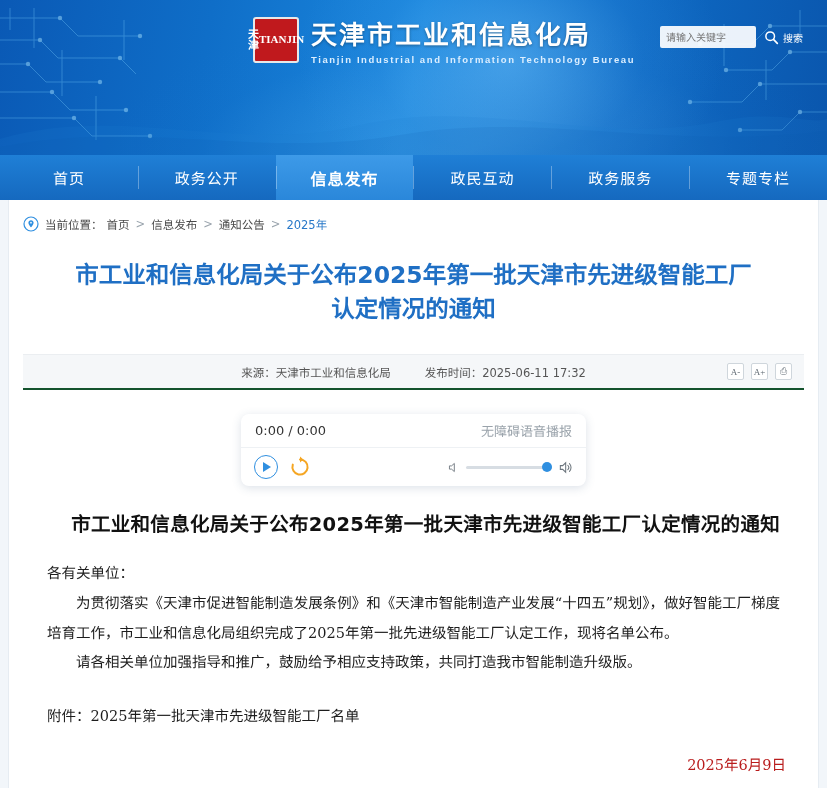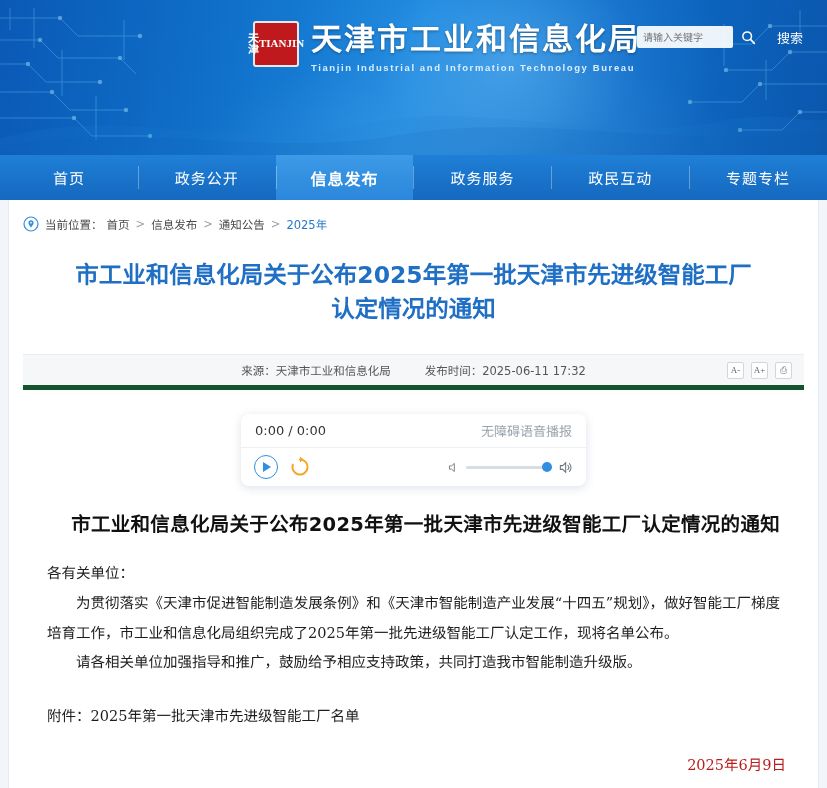--- a/index.html
+++ b/index.html
@@ -47,21 +47,21 @@
     display: flex; align-items: center; justify-content: center;
     text-align: center;
     line-height: 1.0;
     font-size: 12px; font-weight: bold;
     font-family: "Liberation Serif", serif;
     letter-spacing: 0px;
     padding: 2px;
   }
   .title-cn {
     color: #ffffff;
-    font-size: 31px;
+    font-size: 26px;
     font-weight: bold;
     letter-spacing: 2px;
     text-shadow: 0 1px 3px rgba(0,0,0,.35);
     font-family: "DejaVu Sans", sans-serif;
   }
   .title-en {
     color: #dbeeff;
     font-size: 9.5px;
     letter-spacing: 1.6px;
     font-weight: bold;
@@ -78,22 +78,22 @@
     background: rgba(255,255,255,0.92);
     border-radius: 2px;
     border: none;
     padding: 0 6px;
     font-size: 10px;
     color: #888;
     outline: none;
     font-family: "DejaVu Sans", sans-serif;
   }
   .search-btn {
-    display: flex; align-items: center; gap: 21px;
-    color: #fff; font-size: 13px; cursor: pointer;
+    display: flex; align-items: center; gap: 4px;
+    color: #fff; font-size: 10px; cursor: pointer;
     font-family: "DejaVu Sans", sans-serif;
   }
   .search-btn svg { display:block; }
 
   
   .nav {
     width: 827px; height: 45px;
     background: linear-gradient(180deg, #1f7fd6 0%, #1569bf 100%);
     display: flex; align-items: stretch;
   }
@@ -160,21 +160,21 @@
     font-weight: bold;
     line-height: 1.45;
     font-family: "DejaVu Sans", sans-serif;
   }
 
   .meta-bar {
     margin: 28px 14px 0;
     height: 36px;
     background: #f5f7f9;
     border-top: 1px solid #ebeef1;
-    border-bottom: 5px solid #14532d;
+    border-bottom: 2px solid #14532d;
     display: flex; align-items: center;
     position: relative;
     font-size: 11.5px;
     color: #555;
     font-family: "DejaVu Sans", sans-serif;
   }
   .meta-center {
     position: absolute; left: 0; right: 0;
     display: flex; justify-content: center; gap: 34px;
   }
@@ -340,22 +340,22 @@
       </svg>
       <span>搜索</span>
     </div>
   </div>
 </div>
 
 <div class="nav">
   <div class="nav-item">首页</div>
   <div class="nav-item">政务公开</div>
   <div class="nav-item active">信息发布</div>
+  <div class="nav-item">政民互动</div>
   <div class="nav-item">政务服务</div>
-  <div class="nav-item">政民互动</div>
   <div class="nav-item">专题专栏</div>
 </div>
 
 <div class="page">
   <div class="card">
 
     <div class="crumb">
       <svg class="pin" viewBox="0 0 16 16">
         <circle cx="8" cy="8" r="7" fill="none" stroke="#2f8fe0" stroke-width="1.2"></circle>
         <path d="M8 4.2c-1.5 0-2.6 1.1-2.6 2.5 0 1.9 2.6 4.6 2.6 4.6s2.6-2.7 2.6-4.6c0-1.4-1.1-2.5-2.6-2.5z" fill="#2f8fe0"></path>

